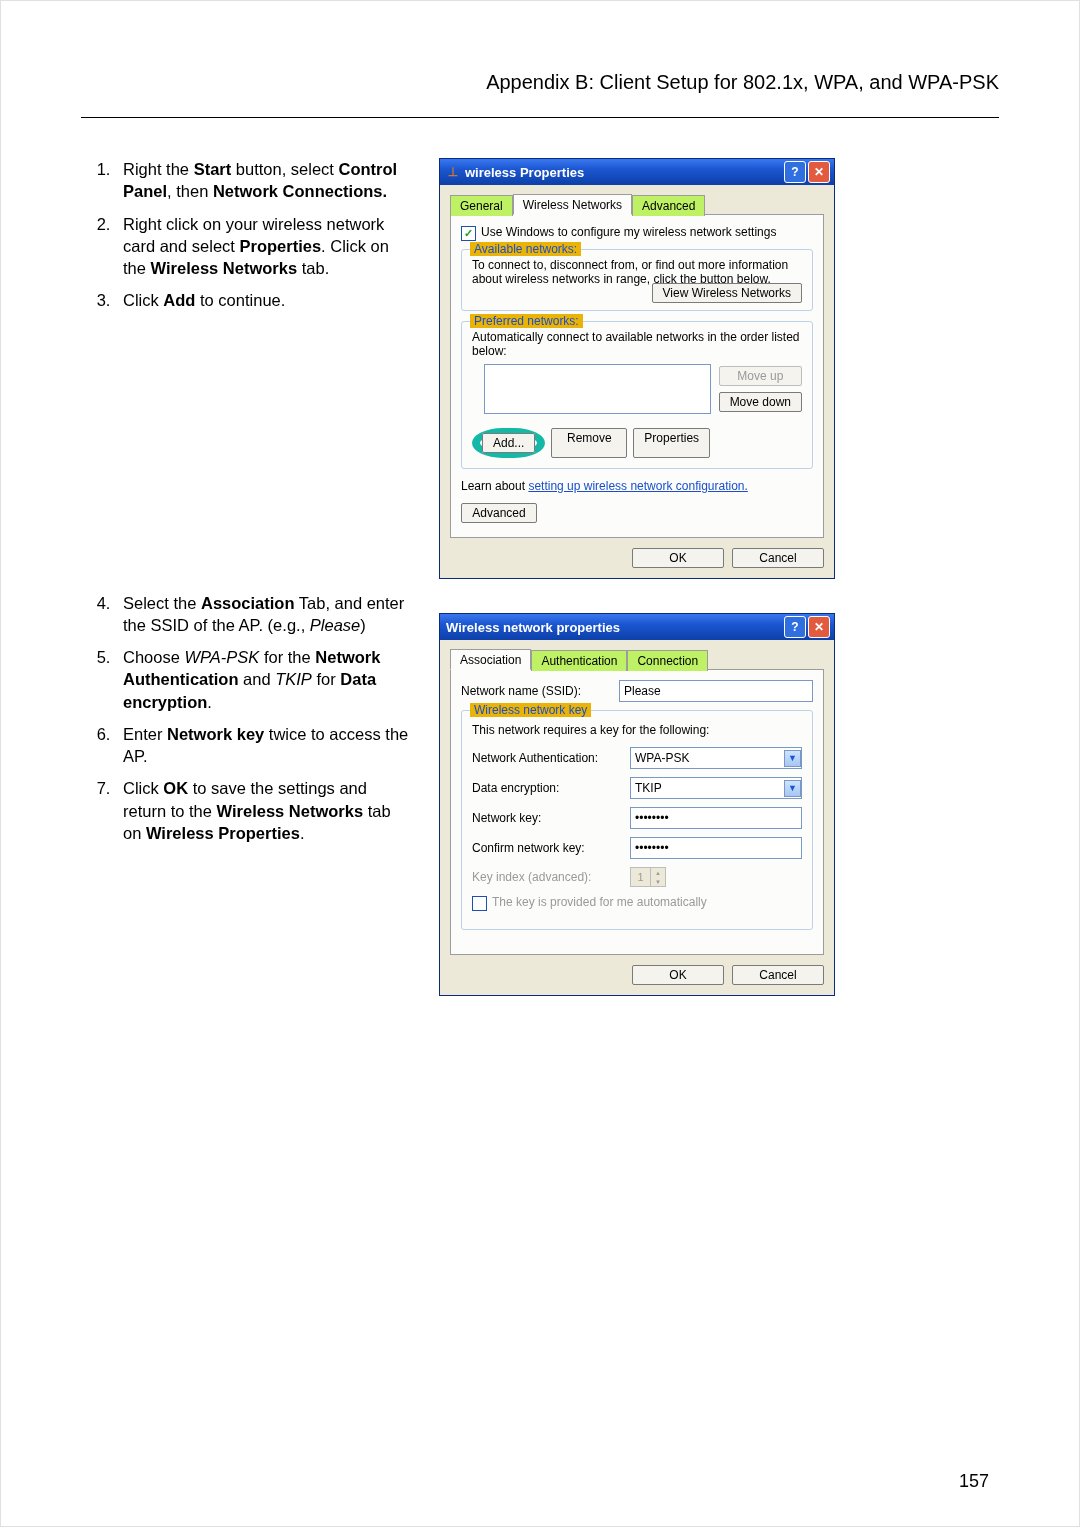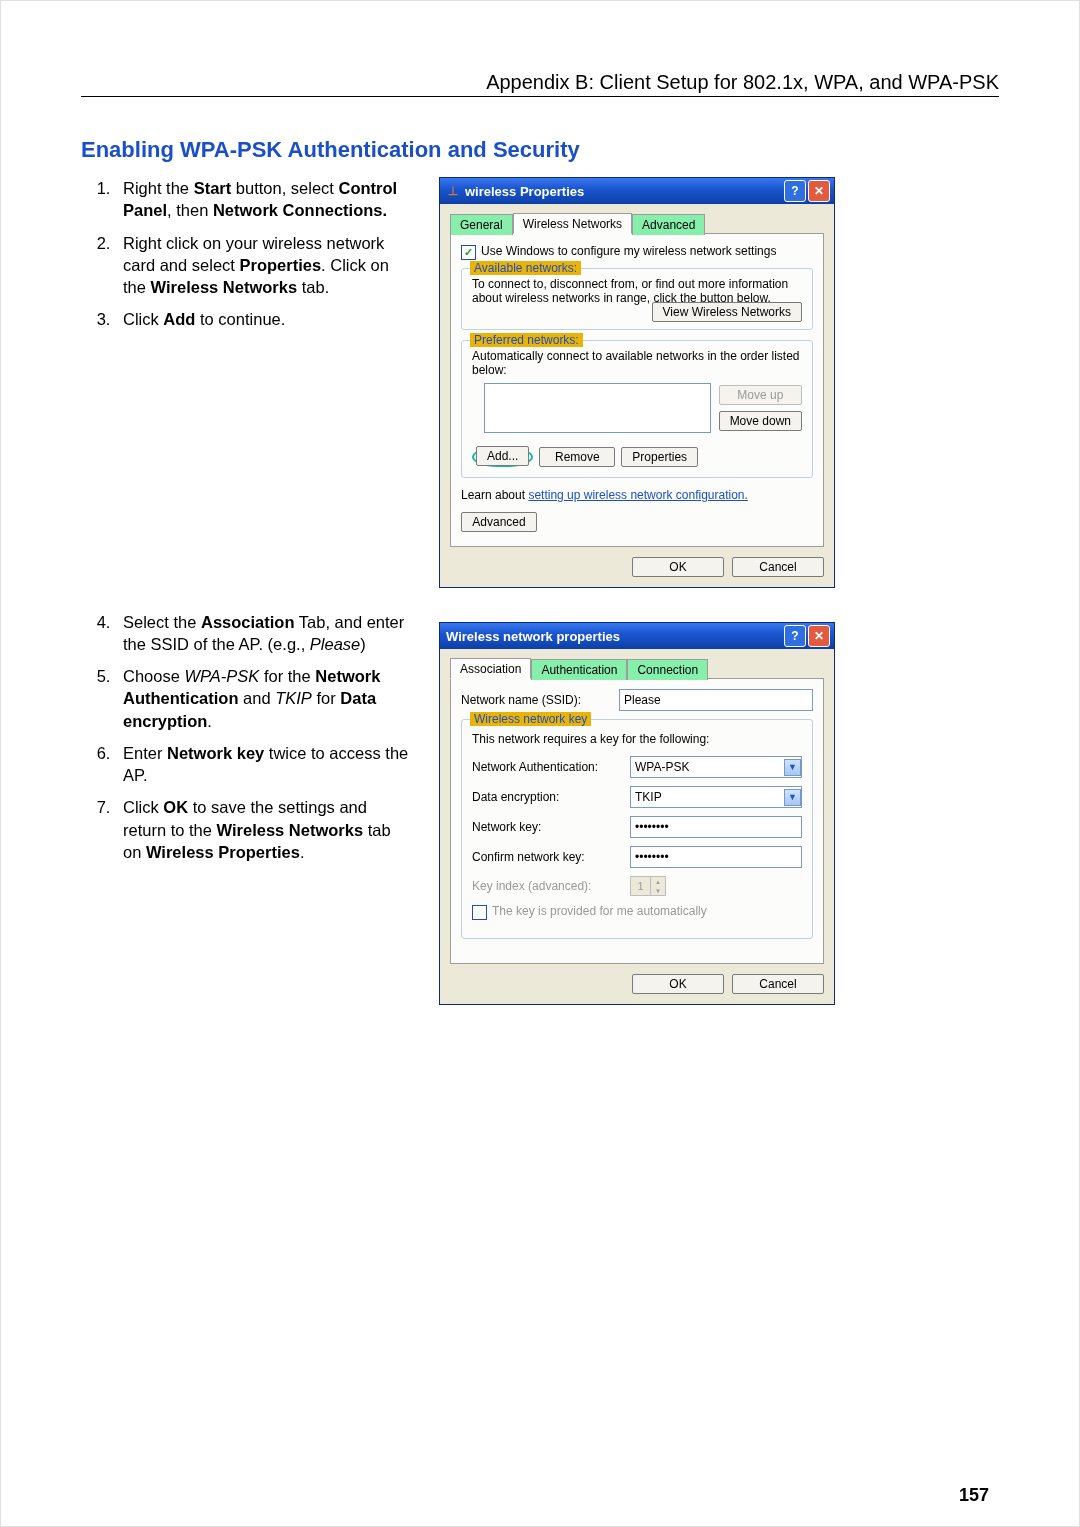--- a/index.html
+++ b/index.html
@@ -14,21 +14,21 @@
     height: 1527px;
     position: relative;
     background: #fff;
     border: 1px solid #e0e0e0;
     box-sizing: border-box;
     padding: 70px 80px 40px 80px;
   }
   .header-line {
     font-size: 20px;
     text-align: right;
-    margin-bottom: 2px;
+    margin-bottom: 23px;
   }
   .rule {
     border: none;
     border-top: 1px solid #000;
     margin: 0 0 40px 0;
   }
   .section-title {
     color: #1a4fc9;
     font-size: 22px;
     font-weight: bold;
@@ -111,21 +111,21 @@
   .tab {
     padding: 3px 9px 2px 9px;
     border:1px solid #9c9c9c;
     border-bottom:none;
     background:#ece9d8;
     margin-right:0px;
     position:relative;
     top:1px;
     font-size:12px;
   }
-  .tab.inactive { top:2px; background:#86efac; }
+  .tab.inactive { top:2px; background:#bef264; }
   .tab.active { background:#fcfcfa; z-index:2; border-bottom:1px solid #fcfcfa; }
   .tabpane {
     border:1px solid #9c9c9c;
     background:#fcfcfa;
     padding: 10px 10px 14px 10px;
   }
   .chk { display:flex; align-items:flex-start; gap:5px; margin-bottom:8px;}
   .chkbox {
     width:13px;height:13px;border:1px solid #1d4fb0;background:#fff;display:flex;align-items:center;justify-content:center;color:#22a022;font-size:11px;font-weight:bold;margin-top:1px;
   }
@@ -151,21 +151,21 @@
     background:#f4f3ee;
     padding:2px 10px;
     font-size:12px;
     border-radius:2px;
     min-width:54px;
     text-align:center;
   }
   .btn.disabled { color:#9a9a9a; border-color:#bdbdbd; }
   .highlight-oval {
     display:inline-block;
-    border:2px solid #14b8a6;
+    border:8px solid #14b8a6;
     border-radius:50%/60%;
     padding:0 2px;
   }
   .listbox {
     border:1px solid #7a98c5;
     background:#fff;
     height:48px;
     margin: 6px 0 6px 0;
   }
   .link { color:#1a4fc9; text-decoration:underline; }
@@ -188,34 +188,33 @@
     width:15px;height:15px;background:linear-gradient(#cfe3ff,#a6c6f2);border:1px solid #7a98c5;display:flex;align-items:center;justify-content:center;color:#1b56d0;font-size:9px;margin:-1px -4px -1px 4px;
   }
   .txt.disabled, .sel.disabled, .spinner.disabled{ background:#ece9d8; color:#9a9a9a; border-color:#bdbdbd;}
   .spinner { width:34px; height:18px; border:1px solid #bdbdbd; background:#ece9d8; display:flex;}
   .spinner .num{flex:1;display:flex;align-items:center;justify-content:center;font-size:11px;color:#9a9a9a;}
   .spinner .arrows{width:14px;border-left:1px solid #bdbdbd;display:flex;flex-direction:column;}
   .spinner .ar{flex:1;font-size:6px;display:flex;align-items:center;justify-content:center;color:#9a9a9a;}
   .greyed{color:#9a9a9a;}
   .page-num {
     position:absolute;
-    bottom:20px;
+    bottom:34px;
     right:90px;
-    font-weight:bold;
+    font-weight:normal;
     font-size:18px;
   }
 </style>
 </head>
 <body>
 
 <div class="page">
   <div class="header-line">Appendix B: Client Setup for 802.1x, WPA, and WPA-PSK</div>
   <hr class="rule">
 
-  <div class="section-title">Enabling WPA-PSK Authentication and Security</div>
 
   <div class="two-col">
     <div class="left-col">
       <ol class="steps">
         <li>
           <span>Right the </span><b>Start</b><span> button, select </span><b>Control Panel</b><span>, then </span><b>Network Connections.</b>
         </li>
         <li>
           <span>Right click on your wireless network card and select </span><b>Properties</b><span>. Click on the </span><b>Wireless Networks</b><span> tab.</span>
         </li>

